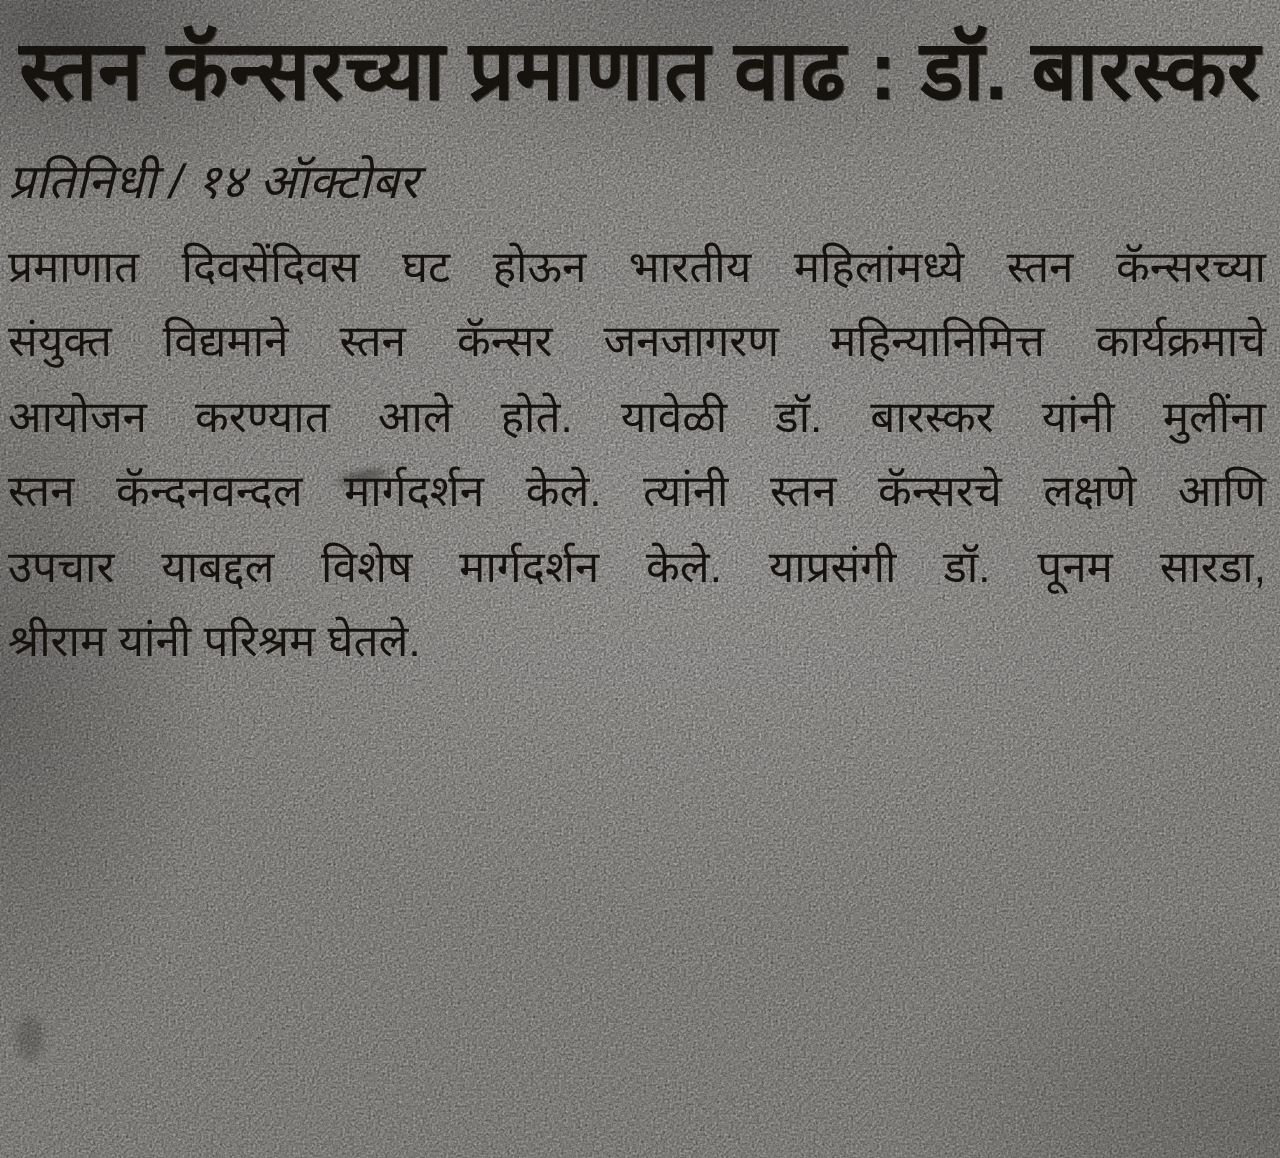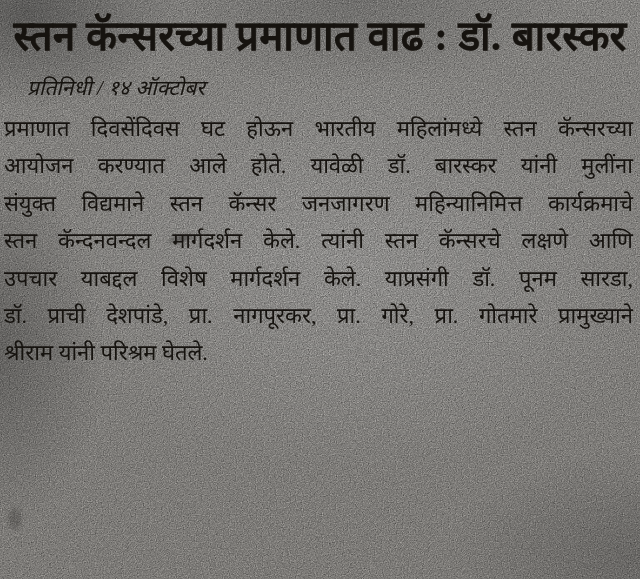--- a/index.html
+++ b/index.html
@@ -5,21 +5,21 @@
   html, body {
     margin: 0;
     padding: 0;
     background: #9a9894;
   }
   .clipping {
     position: relative;
     width: 640px;
     height: 579px;
     overflow: hidden;
-    font-family: Liberation Serif, serif;
+    font-family: Liberation Sans, sans-serif;
     color: #16130f;
     background:
       radial-gradient(ellipse 220px 140px at 4% 2%, rgba(40,40,40,0.38), rgba(40,40,40,0) 70%),
       radial-gradient(ellipse 150px 260px at 0% 60%, rgba(55,55,55,0.30), rgba(55,55,55,0) 70%),
       radial-gradient(ellipse 300px 120px at 55% 0%, rgba(70,70,70,0.22), rgba(70,70,70,0) 75%),
       radial-gradient(ellipse 260px 140px at 100% 96%, rgba(70,70,70,0.25), rgba(70,70,70,0) 75%),
       radial-gradient(ellipse 420px 260px at 55% 45%, rgba(255,255,255,0.35), rgba(255,255,255,0) 80%),
       linear-gradient(#c7c5c1, #bdbab5);
   }
   .scan-noise {
@@ -37,22 +37,22 @@
     margin: 12px 8px 0 8px;
     font-size: 40px;
     font-weight: bold;
     line-height: 1.2;
     text-align: center;
     letter-spacing: 0.5px;
     transform: scaleY(1.04);
     text-shadow: 0.6px 0.6px 0 rgba(20,16,10,0.55);
   }
   .byline {
-    margin: 13px 0 0 27px;
-    font-size: 21px;
+    margin: 13px 0 0 4px;
+    font-size: 24px;
     font-style: italic;
     font-weight: 500;
   }
   .body-text {
     margin: 9px 7px 0 4px;
     font-size: 22px;
     line-height: 37.4px;
   }
   .body-line {
     text-align: justify;
@@ -98,22 +98,21 @@
   <div class="smudge s2"></div>
 
   <div class="content">
 
     <h1 class="headline">स्तन कॅन्सरच्या प्रमाणात वाढ : डॉ. बारस्कर</h1>
 
     <div class="byline">प्रतिनिधी / १४ ऑक्टोबर</div>
 
     <div class="body-text">
       <div class="body-line">प्रमाणात दिवसेंदिवस घट होऊन भारतीय महिलांमध्ये स्तन कॅन्सरच्या</div>
+      <div class="body-line">संयुक्त विद्यमाने स्तन कॅन्सर जनजागरण महिन्यानिमित्त कार्यक्रमाचे</div>
       <div class="body-line">आयोजन करण्यात आले होते. यावेळी डॉ. बारस्कर यांनी मुलींना</div>
-      <div class="body-line">संयुक्त विद्यमाने स्तन कॅन्सर जनजागरण महिन्यानिमित्त कार्यक्रमाचे</div>
       <div class="body-line">स्तन कॅन्दनवन्दल मार्गदर्शन केले. त्यांनी स्तन कॅन्सरचे लक्षणे आणि</div>
       <div class="body-line">उपचार याबद्दल विशेष मार्गदर्शन केले. याप्रसंगी डॉ. पूनम सारडा,</div>
-      <div class="body-line">डॉ. प्राची देशपांडे, प्रा. नागपूरकर, प्रा. गोरे, प्रा. गोतमारे प्रामुख्याने</div>
       <div class="body-line last">श्रीराम यांनी परिश्रम घेतले.</div>
     </div>
 
   </div>
 </div>
 
 </body></html>

